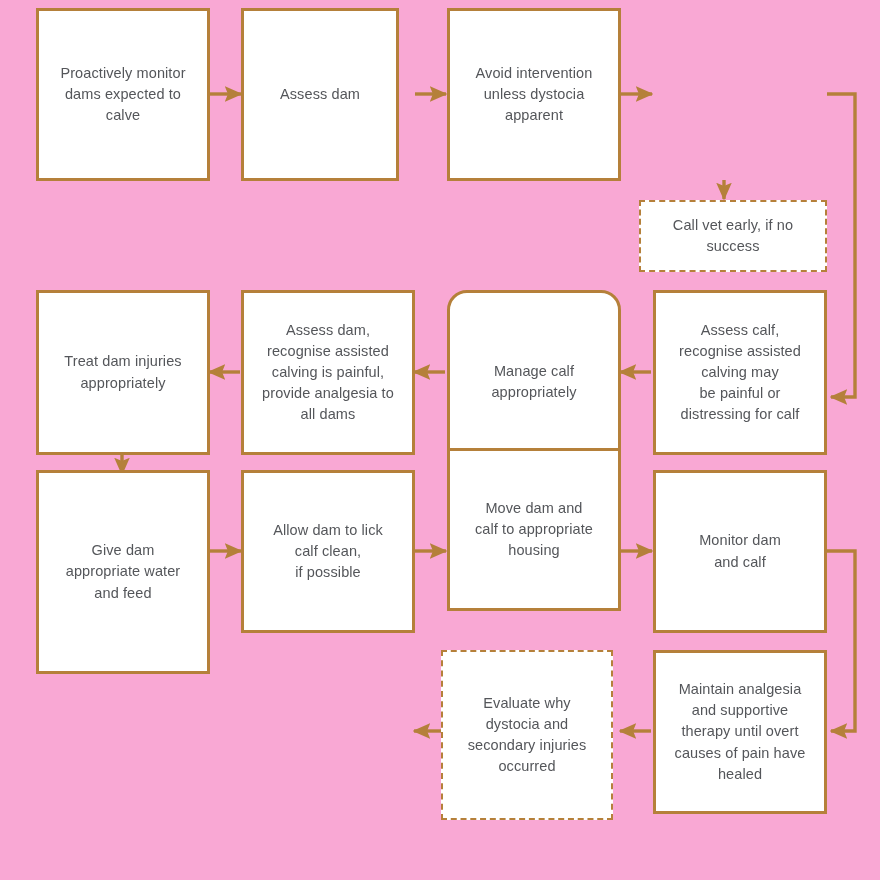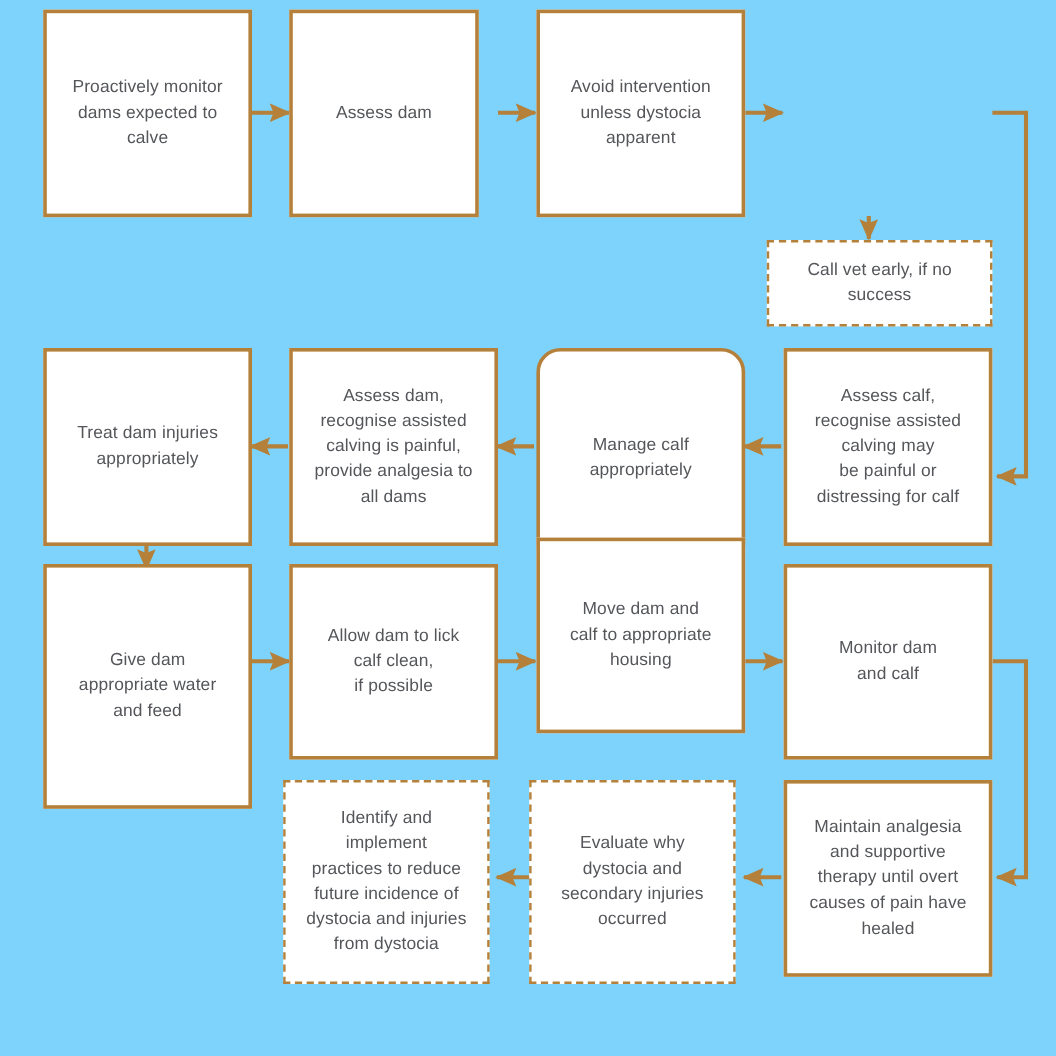--- a/index.html
+++ b/index.html
@@ -12,21 +12,21 @@
     width: 880px;
     height: 880px;
     font-family: "Liberation Sans", sans-serif;
     color: #54565a;
     overflow: hidden;
   }
   #flow {
     position: relative;
     width: 880px;
     height: 880px;
-    background: #7dd3fc;
+    background: #f9a8d4;
   }
   svg.connectors {
     position: absolute;
     left: 0;
     top: 0;
     width: 880px;
     height: 880px;
     pointer-events: none;
   }
   .node {
@@ -160,22 +160,14 @@
 therapy until overt
 causes of pain have
 healed</span>
   </div>
   <div class="node dashed" style="left: 441px; top: 650px; width: 172px; height: 170px; border-color: rgb(181, 128, 58);">
     <span class="label" style="color: rgb(84, 86, 90);">Evaluate why
 dystocia and
 secondary injuries
 occurred</span>
   </div>
-  <div class="node dashed" style="left: 236px; top: 650px; width: 172px; height: 170px; border-color: rgb(181, 128, 58);">
-    <span class="label" style="color: rgb(84, 86, 90);">Identify and
-implement
-practices to reduce
-future incidence of
-dystocia and injuries
-from dystocia</span>
-  </div>
 
 </div>
 
 </body></html>

